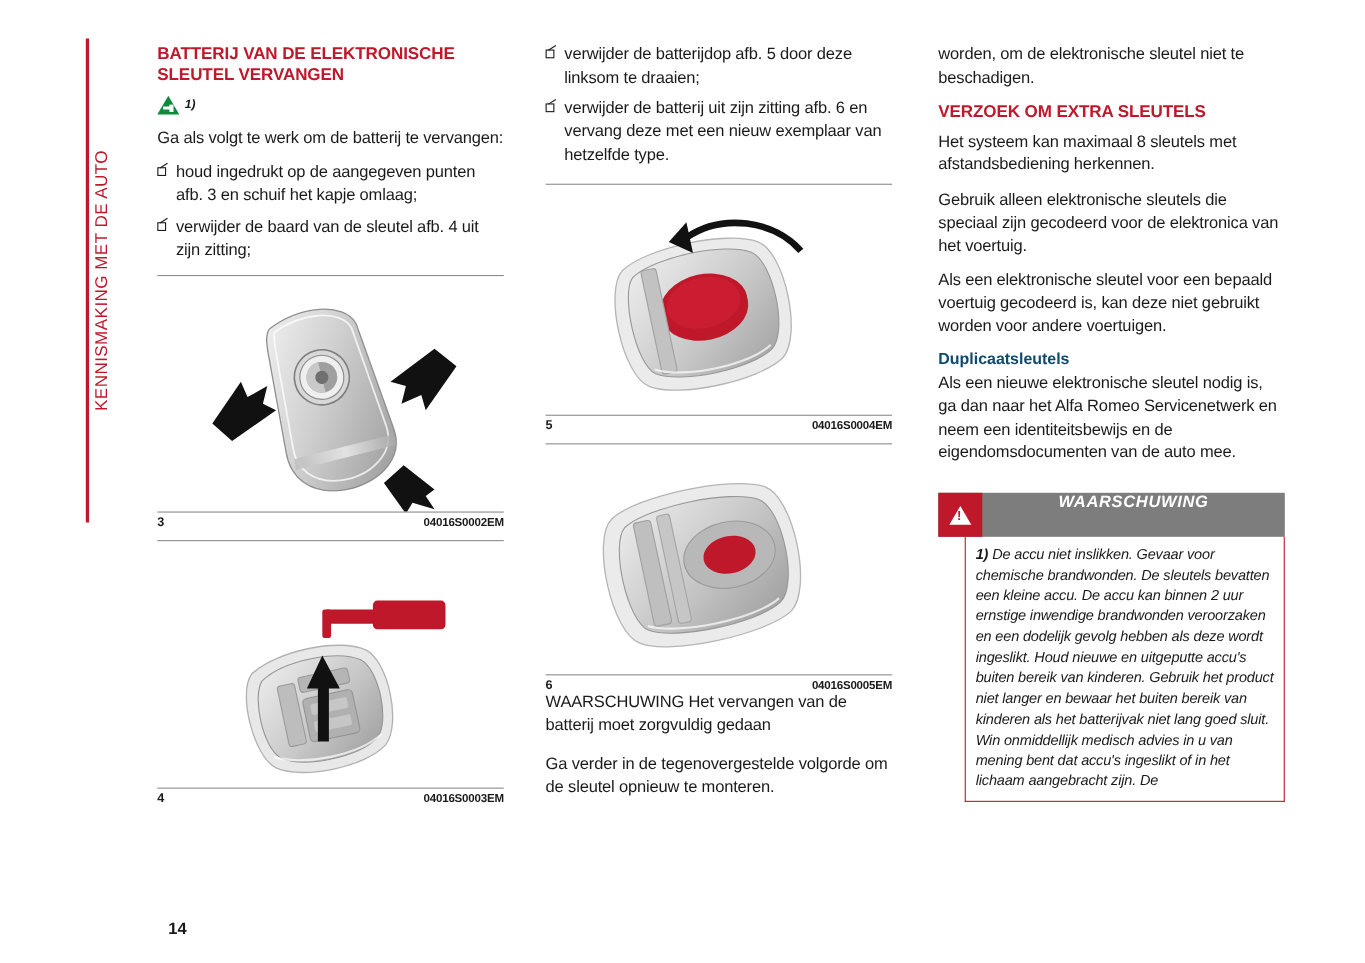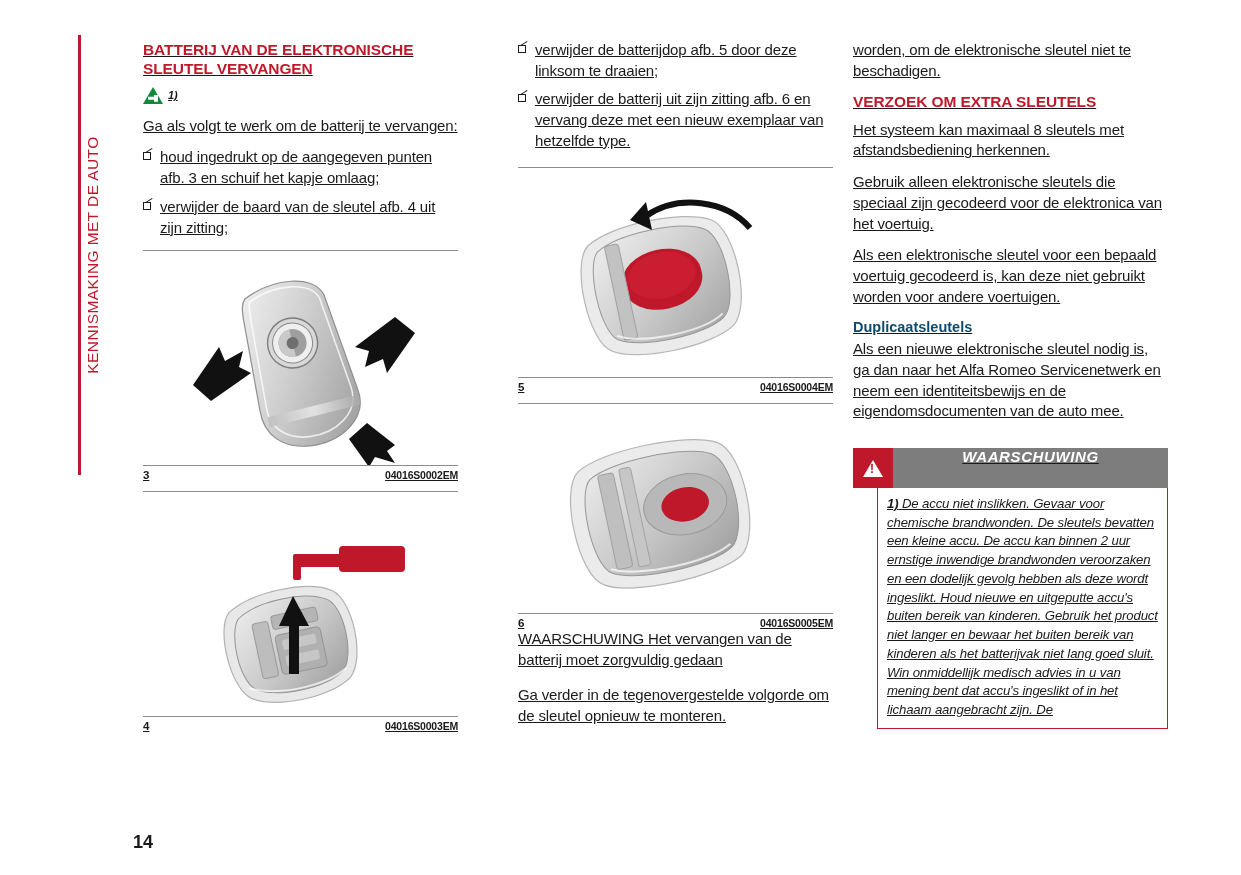--- a/index.html
+++ b/index.html
@@ -26,23 +26,23 @@
     left: 50%; top: 50%;
     transform: translate(-50%,-50%) rotate(-90deg);
     transform-origin: center center;
     white-space: nowrap;
     color: #c0182b;
     font-size: 15.5px;
     letter-spacing: 0.4px;
   }
 
   
-  .col { position: absolute; top: 40px; text-decoration: underline; }
+  .col { position: absolute; top: 40px; }
   .col1 { left: 143px; width: 315px; }
-  .col2 { left: 518px; width: 315px; }
+  .col2 { left: 496px; width: 315px; }
   .col3 { left: 853px; width: 315px; }
 
   h2.section-title {
     color: #c0182b;
     font-size: 15.5px;
     font-weight: bold;
     line-height: 1.25;
     margin: 0 0 8px 0;
     letter-spacing: -0.1px;
   }
@@ -146,22 +146,22 @@
     font-style: italic;
     font-size: 13.2px;
     line-height: 1.42;
     letter-spacing: -0.15px;
     margin-left: 24px;
   }
   .warn-body b { font-style: italic; }
 
   
   .page-number {
-    position:absolute; left:133px; bottom:22px;
-    font-size: 18px; font-weight: bold;
+    position:absolute; left:153px; bottom:22px;
+    font-size: 15px; font-weight: bold;
   }
 </style>
 </head>
 <body>
 
 <div class="page">
 
   <div class="chapter-tab">
     <div class="label">KENNISMAKING MET DE AUTO</div>
   </div>

